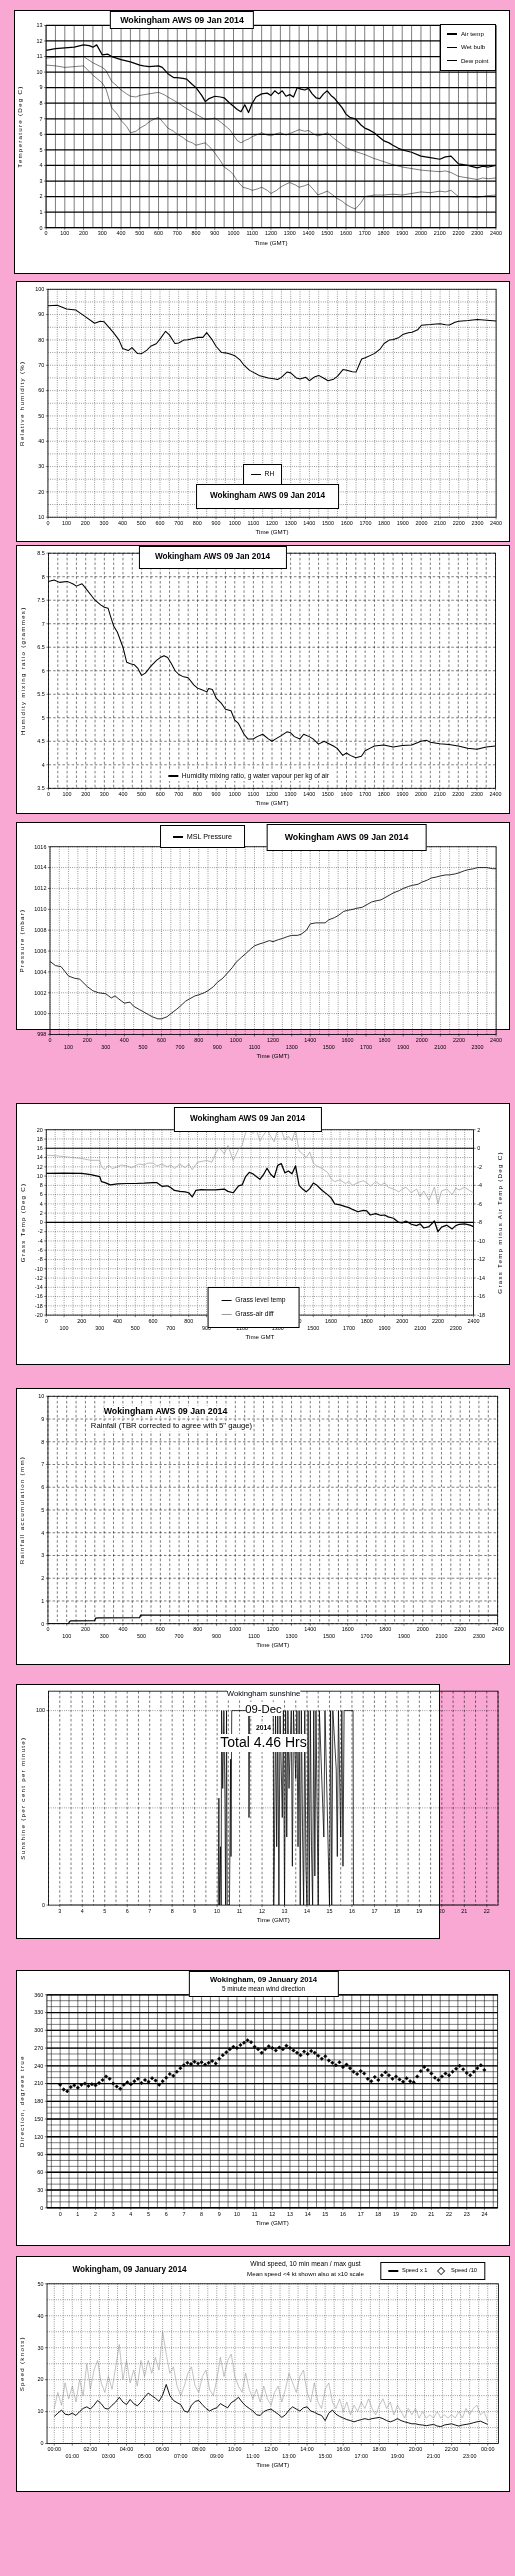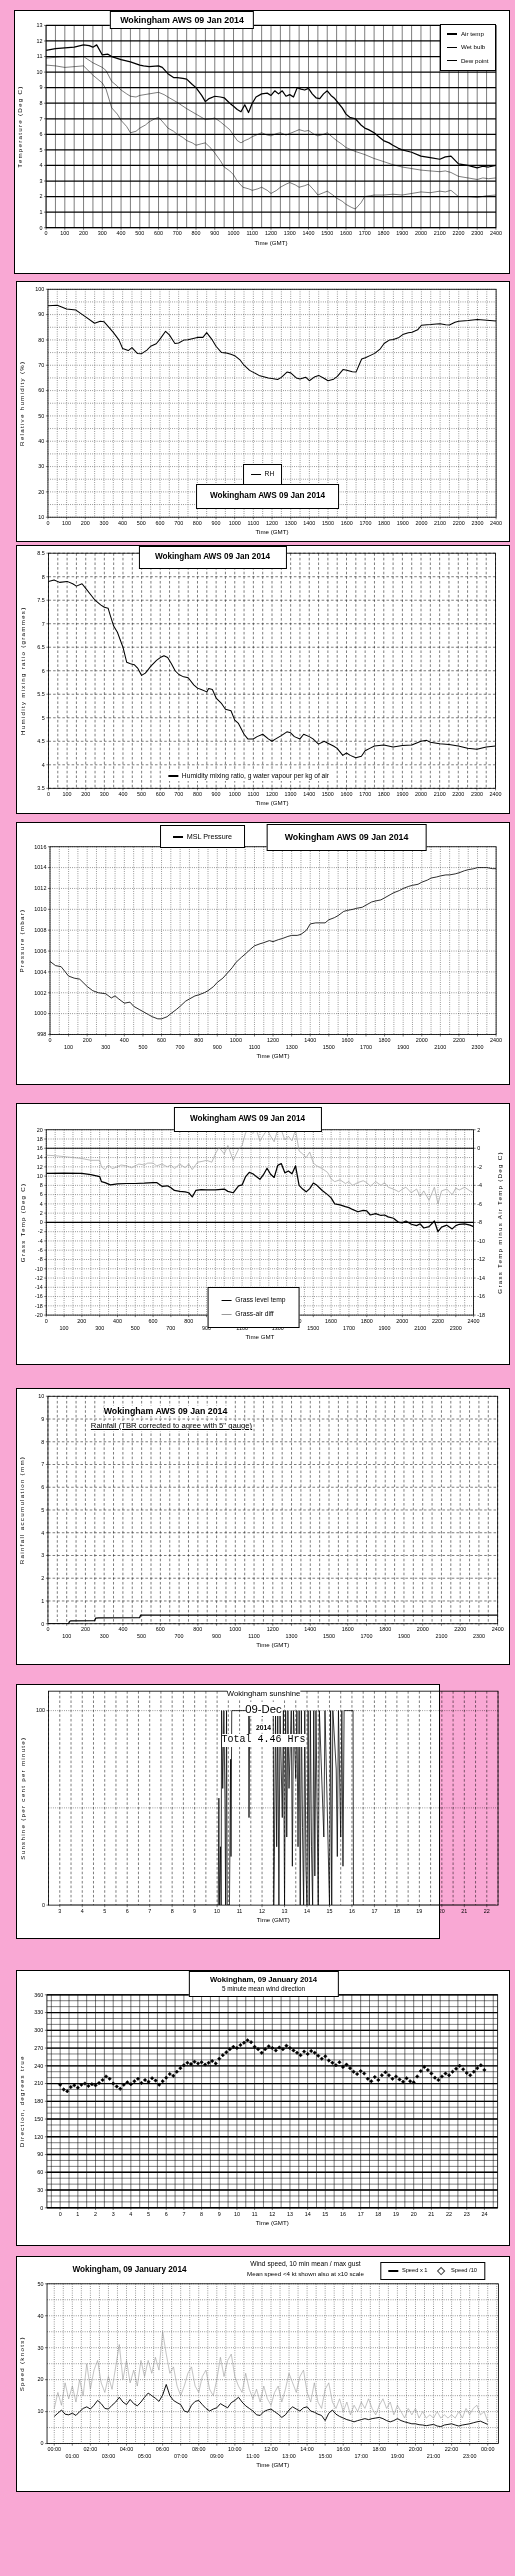--- a/index.html
+++ b/index.html
@@ -503,21 +503,21 @@
       <div class="ovl bord ctr" style="font-size: 8.2px; font-weight: bold; padding: 5.2px 15.5px; left: 196px; top: 0px;">Wokingham AWS 09 Jan 2014</div>
       <div class="ovl ctr" style="font-size: 6.7px; padding: 1px 2.1px; left: 232px; top: 225px;">
         <div class="leg-col">
           <div class="leg-row">
             <span class="lm" style="height: 1.5px; background: rgb(0, 0, 0);"></span>
             <span>Humidity mixing ratio, g water vapour per kg of air</span>
           </div>
         </div>
       </div>
     </div>
-    <div class="chart" style="left: 15.5px; top: 822px; width: 494px; height: 263px;">
+    <div class="chart" style="left: 15.5px; top: 822px; width: 494px; height: 208px;">
       <svg width="492" height="261" viewBox="0 0 954 506">
         <clipPath id="clip3">
           <rect x="64" y="46" width="865" height="364"></rect>
         </clipPath>
         <line x1="64" y1="46" x2="64" y2="410" stroke="#000" stroke-width="1" stroke-dasharray="1.5,2.8"></line>
         <line x1="82.02083333333333" y1="46" x2="82.02083333333333" y2="410" stroke="#000" stroke-width="1" stroke-dasharray="1.5,2.8"></line>
         <line x1="100.04166666666666" y1="46" x2="100.04166666666666" y2="410" stroke="#000" stroke-width="1" stroke-dasharray="1.5,2.8"></line>
         <line x1="118.0625" y1="46" x2="118.0625" y2="410" stroke="#000" stroke-width="1" stroke-dasharray="1.5,2.8"></line>
         <line x1="136.08333333333331" y1="46" x2="136.08333333333331" y2="410" stroke="#000" stroke-width="1" stroke-dasharray="1.5,2.8"></line>
         <line x1="154.10416666666669" y1="46" x2="154.10416666666669" y2="410" stroke="#000" stroke-width="1" stroke-dasharray="1.5,2.8"></line>
@@ -1013,21 +1013,21 @@
         <line x1="56" y1="58.1" x2="60" y2="58.1" stroke="#000" stroke-width="1"></line>
         <text x="53" y="61.6" text-anchor="end">9</text>
         <line x1="56" y1="14" x2="60" y2="14" stroke="#000" stroke-width="1"></line>
         <text x="53" y="17.5" text-anchor="end">10</text>
         <text x="14" y="234.5" text-anchor="middle" class="axt yt" transform="rotate(-90 14 234.5)">Rainfall accumulation (mm)</text>
         <g clip-path="url(#clip5)">
           <path d="M60.0,455.0L100.0,455.0L101.8,450.6L103.6,449.7L150.8,448.8L152.6,444.0L158.1,443.5L238.0,443.1L239.8,438.2L932.0,438.2" fill="none" stroke="#000000" stroke-width="2.4" stroke-linejoin="round"></path>
         </g>
       </svg>
       <div class="ovl ctr" style="font-size: 8.8px; font-weight: bold; left: 149px; top: 16.5px;">Wokingham AWS 09 Jan 2014</div>
-      <div class="ovl ctr" style="font-size: 7.7px; left: 155px; top: 32px; text-decoration: underline;">Rainfall (TBR corrected to agree with 5" gauge)</div>
+      <div class="ovl ctr" style="font-size: 7.7px; left: 155px; top: 32px;">Rainfall (TBR corrected to agree with 5" gauge)</div>
     </div>
     <div class="chart" style="left: 15.5px; top: 1684px; width: 424px; height: 255px;">
       <svg width="492" height="252" viewBox="0 0 954 490">
         <clipPath id="clip6">
           <rect x="60" y="12" width="874" height="416"></rect>
         </clipPath>
         <line x1="60" y1="12" x2="60" y2="428" stroke="#000" stroke-width="1" stroke-dasharray="5,4"></line>
         <line x1="81.85" y1="12" x2="81.85" y2="428" stroke="#000" stroke-width="1" stroke-dasharray="5,4"></line>
         <line x1="103.7" y1="12" x2="103.7" y2="428" stroke="#000" stroke-width="1" stroke-dasharray="5,4"></line>
         <line x1="125.55" y1="12" x2="125.55" y2="428" stroke="#000" stroke-width="1" stroke-dasharray="5,4"></line>
@@ -1117,21 +1117,21 @@
         <line x1="56" y1="49.81818181818182" x2="60" y2="49.81818181818182" stroke="#000" stroke-width="1"></line>
         <text x="53" y="53.31818181818182" text-anchor="end">100</text>
         <text x="14" y="220" text-anchor="middle" class="axt yt" transform="rotate(-90 14 220)">Sunshine (per cent per minute)</text>
         <g clip-path="url(#clip6)">
           <path d="M81.8,428.0L389.9,428.0L391.2,220.0L392.1,428.0L394.3,314.5L395.6,428.0L396.5,49.8L398.7,201.1L400.9,49.8L403.0,220.0L404.4,428.0L406.1,49.8L407.4,428.0L411.8,428.0L414.0,144.4L414.8,333.5L416.2,49.8L448.9,49.8L449.8,257.8L451.1,49.8L475.1,49.8L476.0,61.2L477.3,49.8L497.0,49.8L497.9,428.0L499.2,333.5L501.4,49.8L503.6,314.5L505.7,49.8L507.9,428.0L510.1,49.8L514.5,257.8L516.7,49.8L518.9,428.0L521.0,49.8L523.2,295.6L525.4,49.8L527.6,201.1L532.0,49.8L534.1,352.4L536.3,49.8L540.7,182.2L542.9,49.8L545.1,314.5L547.3,49.8L549.4,428.0L551.6,49.8L553.8,276.7L556.0,428.0L558.2,49.8L560.4,352.4L562.5,428.0L564.7,49.8L566.9,428.0L569.1,49.8L571.3,314.5L573.5,428.0L575.7,49.8L577.8,371.3L580.0,49.8L584.4,428.0L586.6,49.8L595.3,295.6L597.5,49.8L606.3,428.0L608.4,49.8L610.6,428.0L612.8,49.8L619.4,163.3L621.5,333.5L623.7,49.8L628.1,295.6L630.3,49.8L632.5,352.4L634.7,49.8L652.1,49.8L653.0,428.0L929.6,428.0" fill="none" stroke="#000000" stroke-width="1.5" stroke-linejoin="round"></path>
         </g>
       </svg>
       <div class="ovl ctr" style="font-size: 7.7px; left: 247px; top: 4.1px;">Wokingham sunshine</div>
       <div class="ovl ctr" style="font-size: 11.3px; left: 247px; top: 16.5px;">09-Dec</div>
       <div class="ovl ctr" style="font-size: 6.7px; font-weight: bold; left: 247px; top: 39px;">2014</div>
-      <div class="ovl ctr" style="font-size: 10px; left: 247px; top: 49px; font-family: Liberation Mono, monospace;">Total 4.46 Hrs</div>
+      <div class="ovl ctr" style="font-size: 14px; left: 247px; top: 49px;">Total 4.46 Hrs</div>
     </div>
     <div class="chart" style="left: 15.5px; top: 1970px; width: 494px; height: 276px;">
       <svg width="492" height="274" viewBox="0 0 954 531">
         <clipPath id="clip7">
           <rect x="58" y="46" width="874" height="413"></rect>
         </clipPath>
         <line x1="66.56862745098039" y1="46" x2="66.56862745098039" y2="459" stroke="#000" stroke-width="1"></line>
         <line x1="83.70588235294117" y1="46" x2="83.70588235294117" y2="459" stroke="#000" stroke-width="1"></line>
         <line x1="100.84313725490196" y1="46" x2="100.84313725490196" y2="459" stroke="#000" stroke-width="1"></line>
         <line x1="117.98039215686275" y1="46" x2="117.98039215686275" y2="459" stroke="#000" stroke-width="1"></line>

